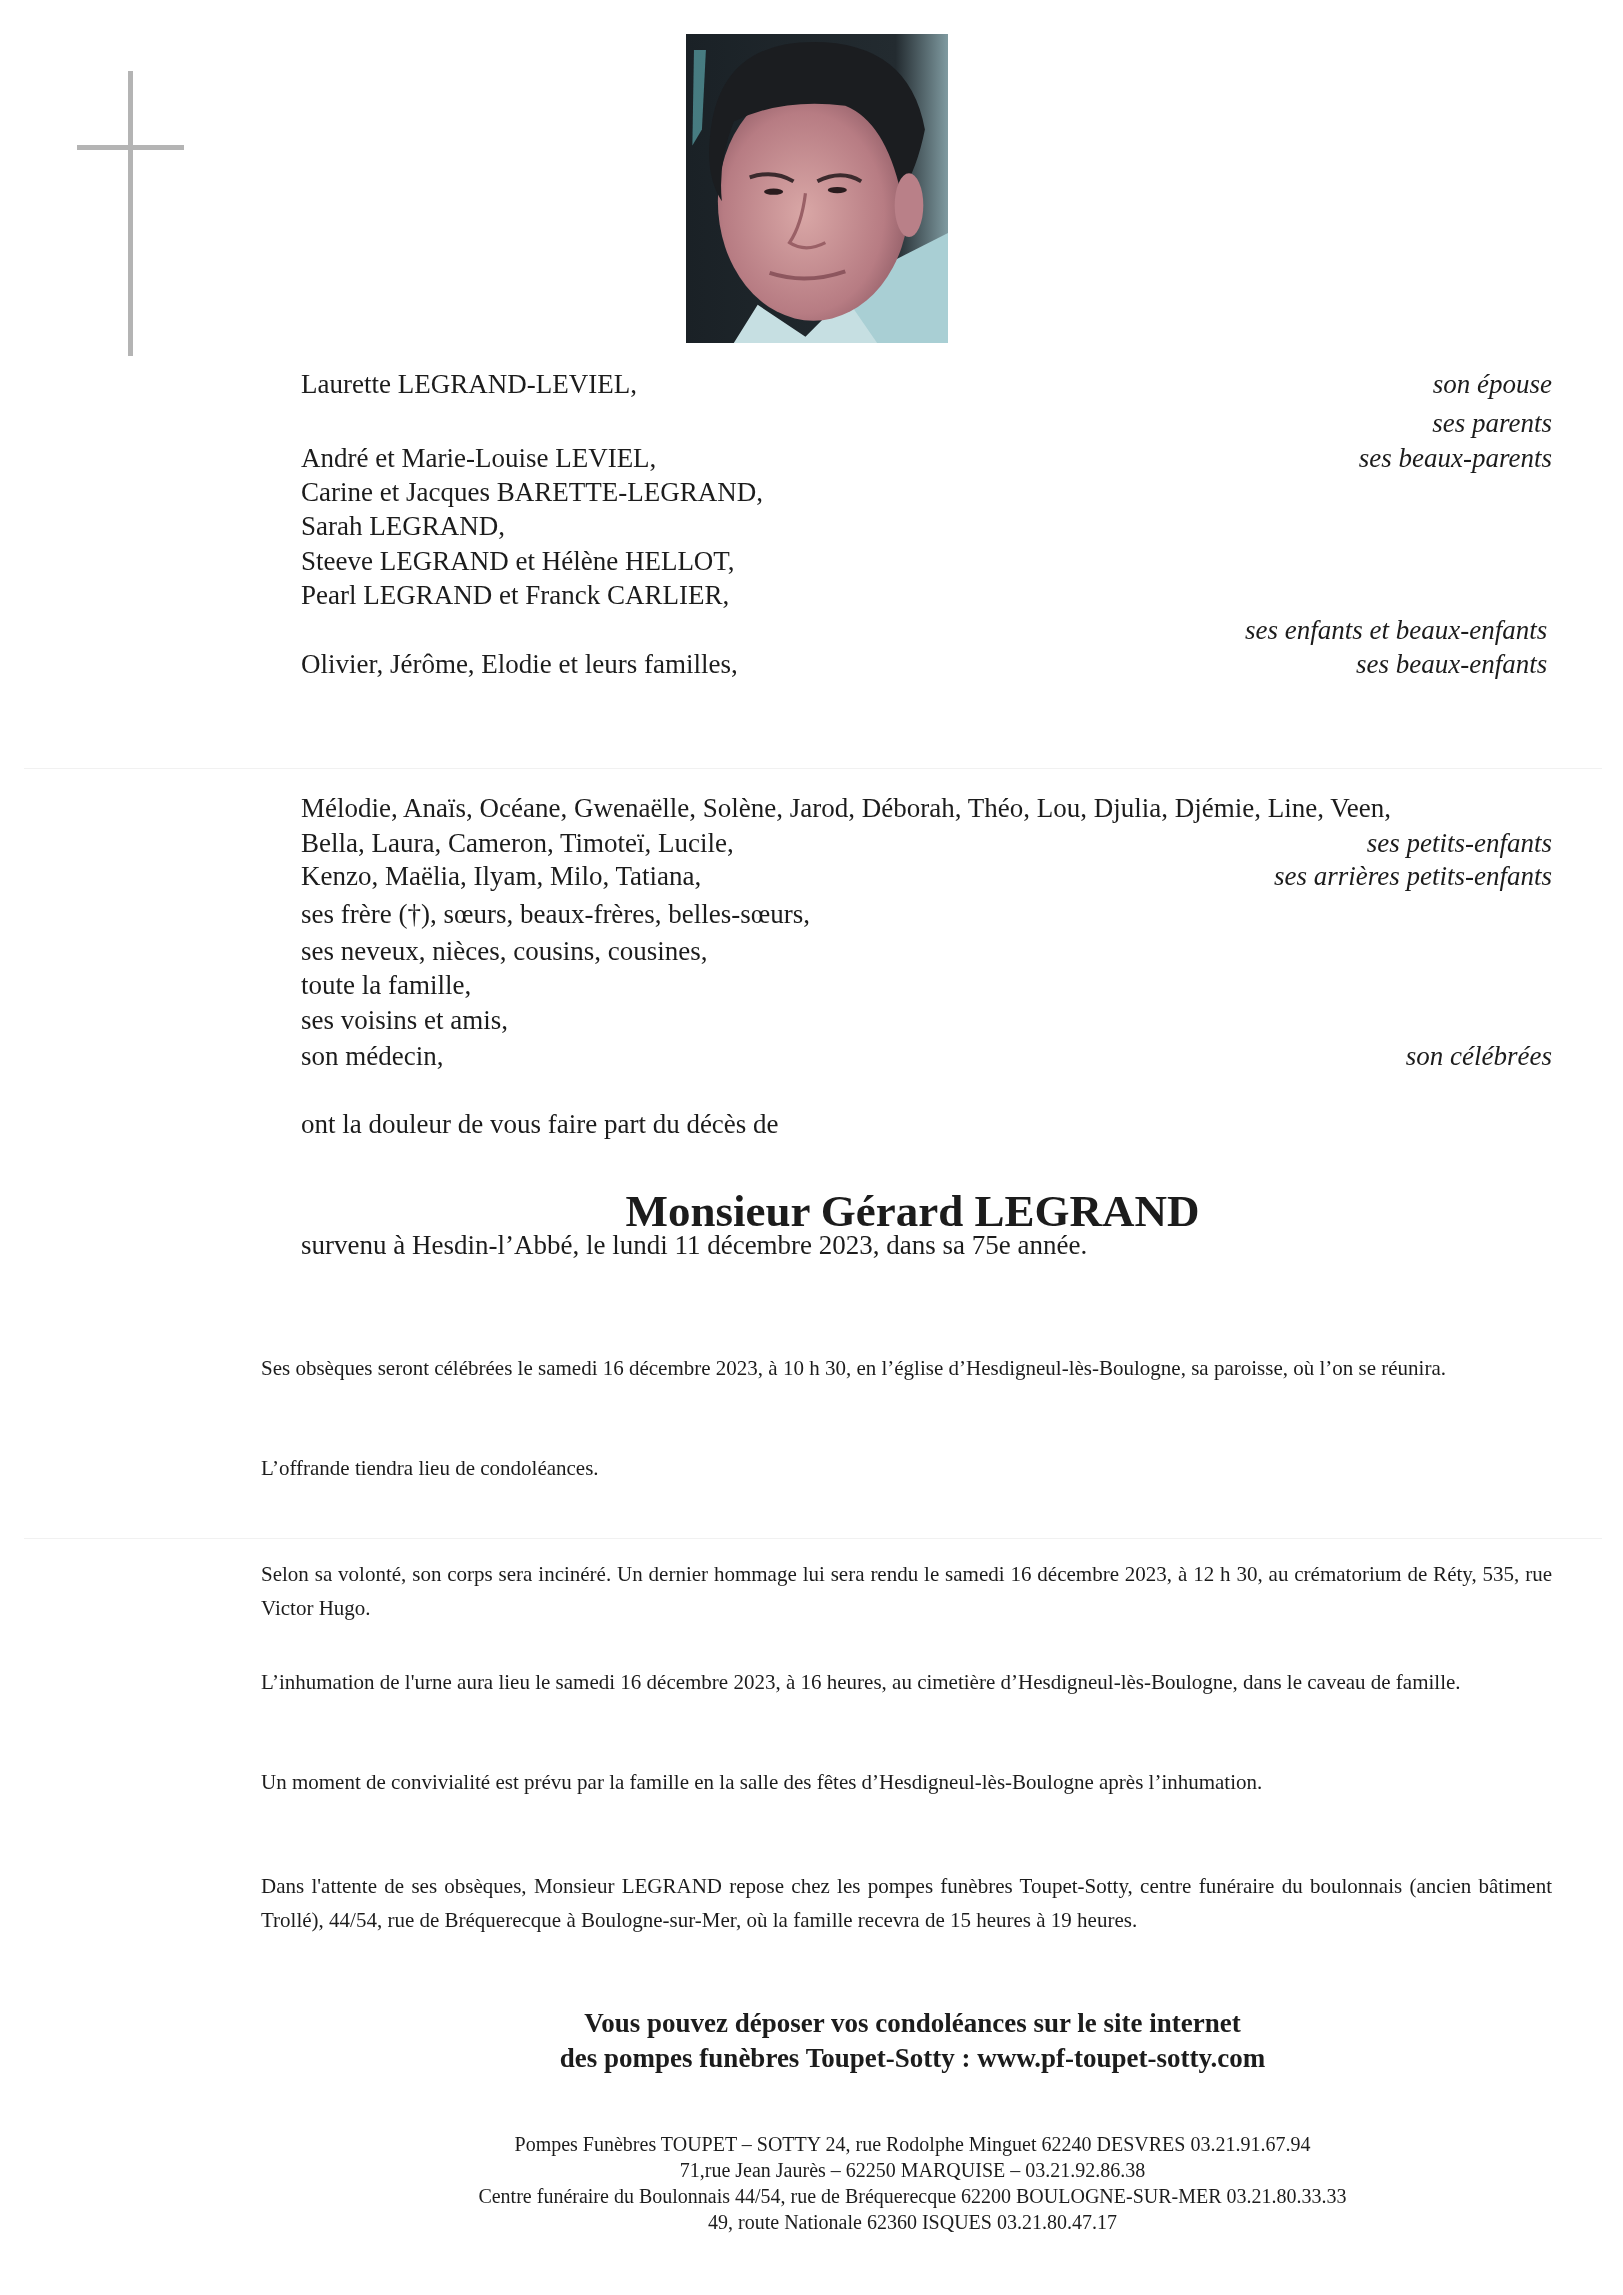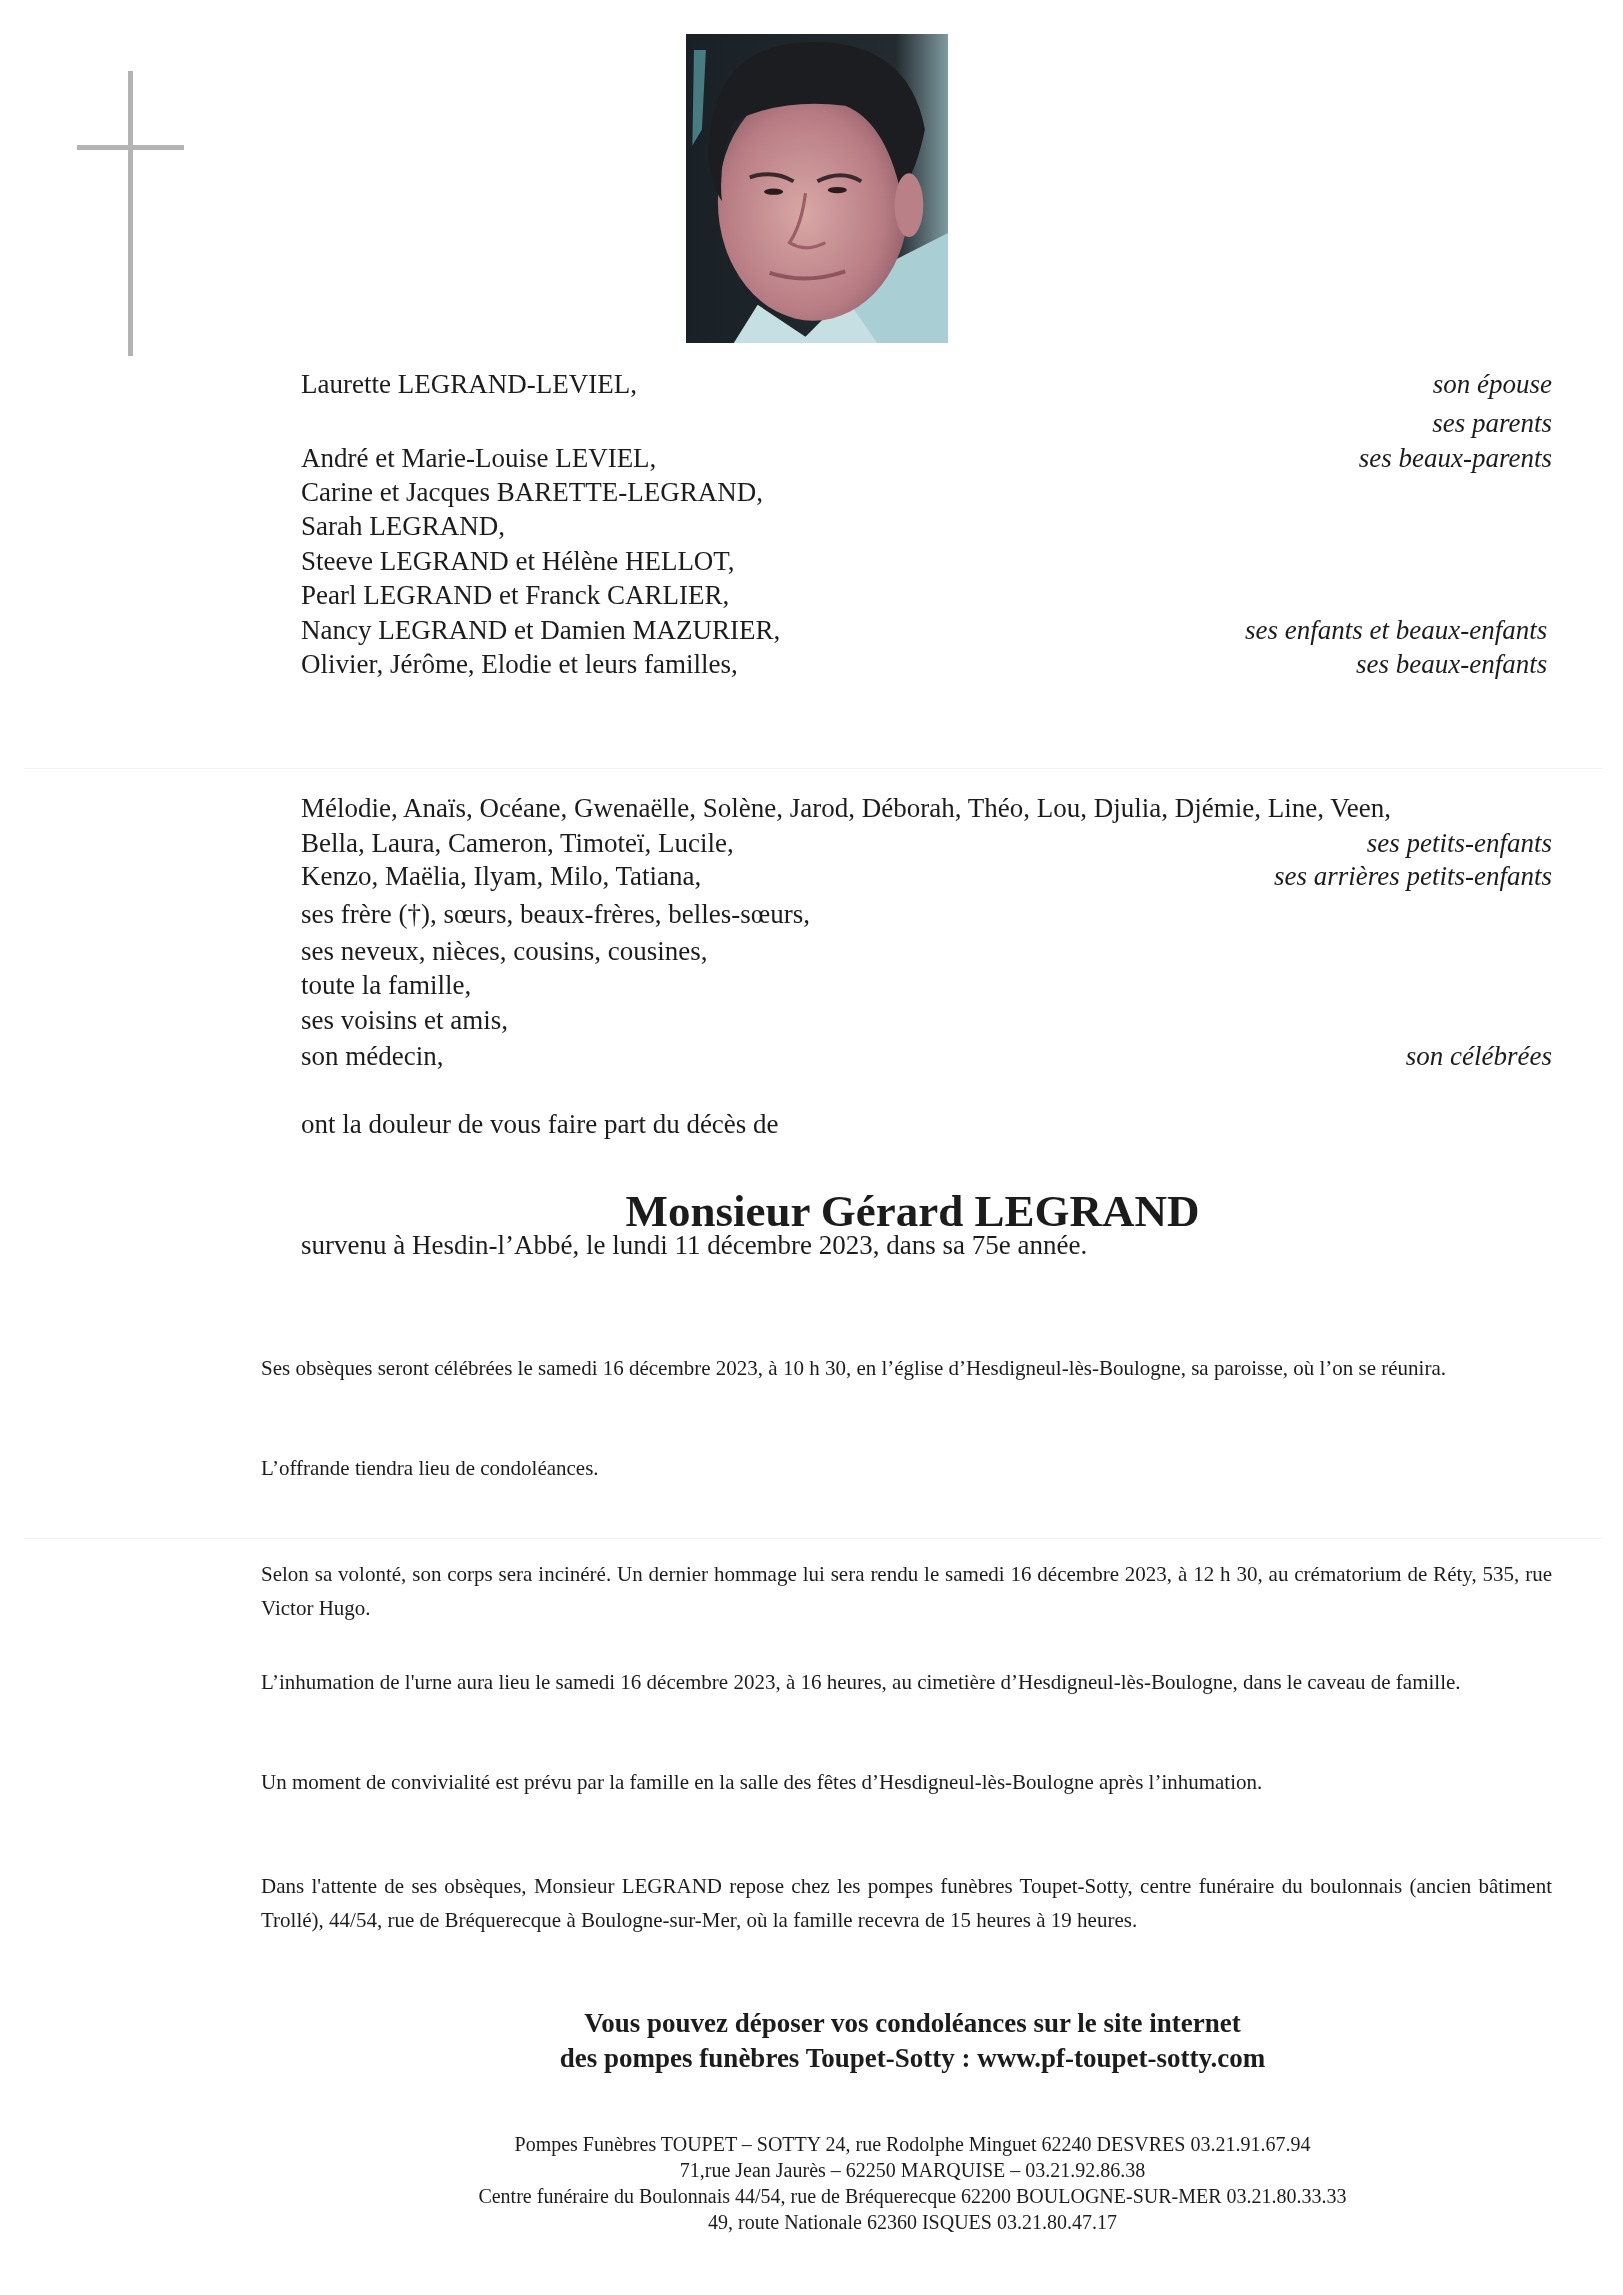--- a/index.html
+++ b/index.html
@@ -79,21 +79,20 @@
   </div>
   <div class="row" style="top:544px">
     <span class="l">Steeve LEGRAND et Hélène HELLOT,</span>
     <span class="r"></span>
   </div>
   <div class="row" style="top:578px">
     <span class="l">Pearl LEGRAND et Franck CARLIER,</span>
     <span class="r"></span>
   </div>
   <div class="row" style="top:613px">
-    <span class="l">Nancy LEGRAND et Damien MAZURIER,</span>
     <span class="r" style="right:4.8px">ses enfants et beaux-enfants</span>
   </div>
   <div class="row" style="top:647px">
     <span class="l">Olivier, Jérôme, Elodie et leurs familles,</span>
     <span class="r" style="right:4.8px">ses beaux-enfants</span>
   </div>
 </div>
 
 <div class="divider" style="top:768px"></div>
 

